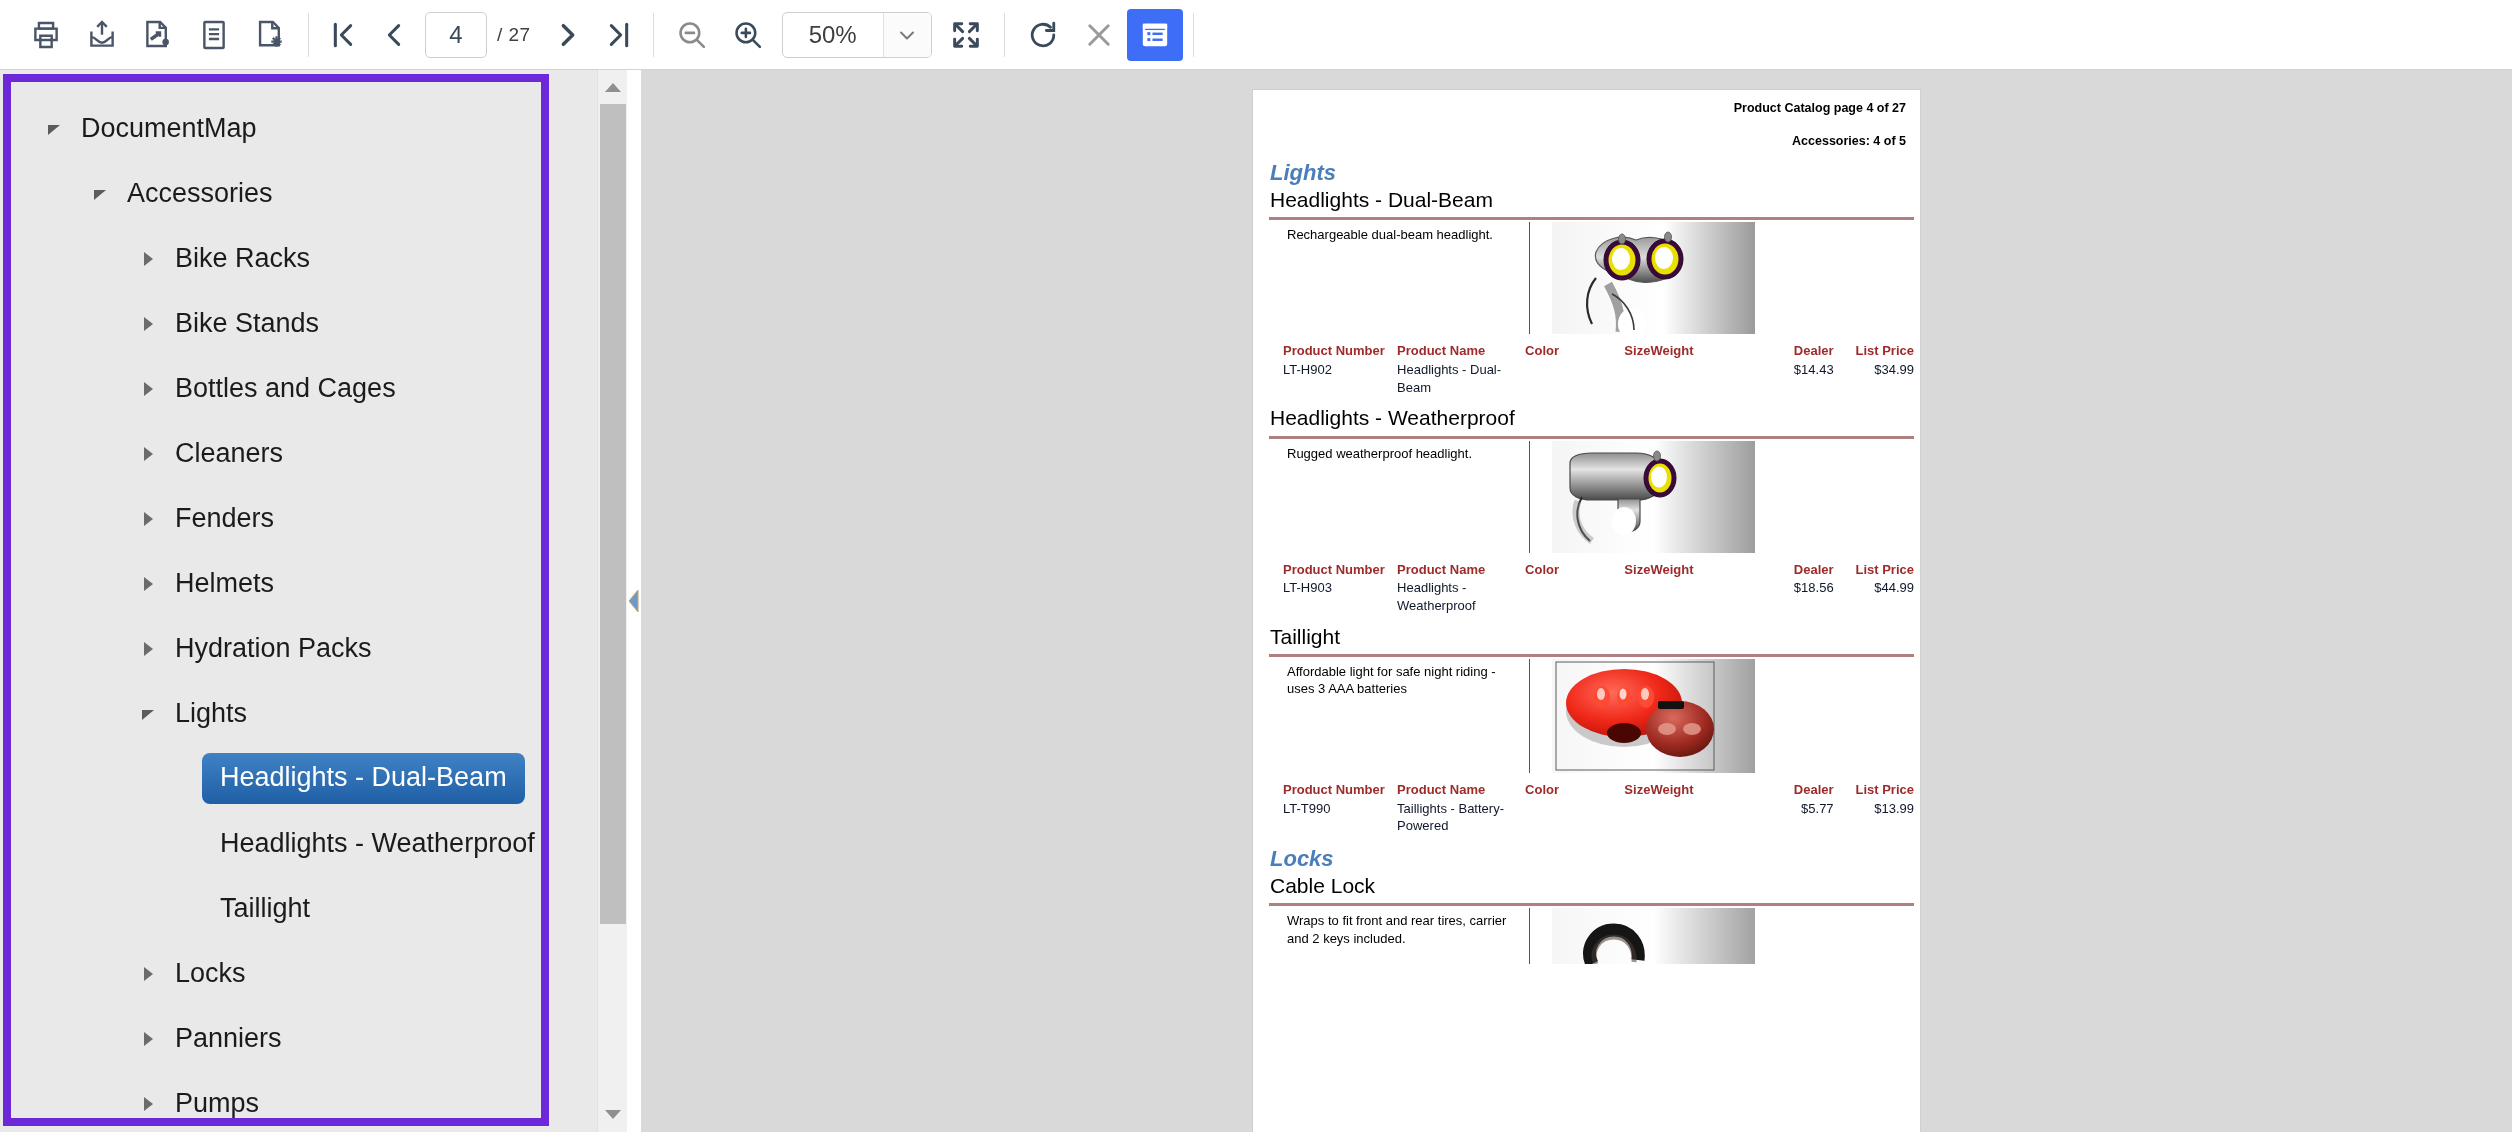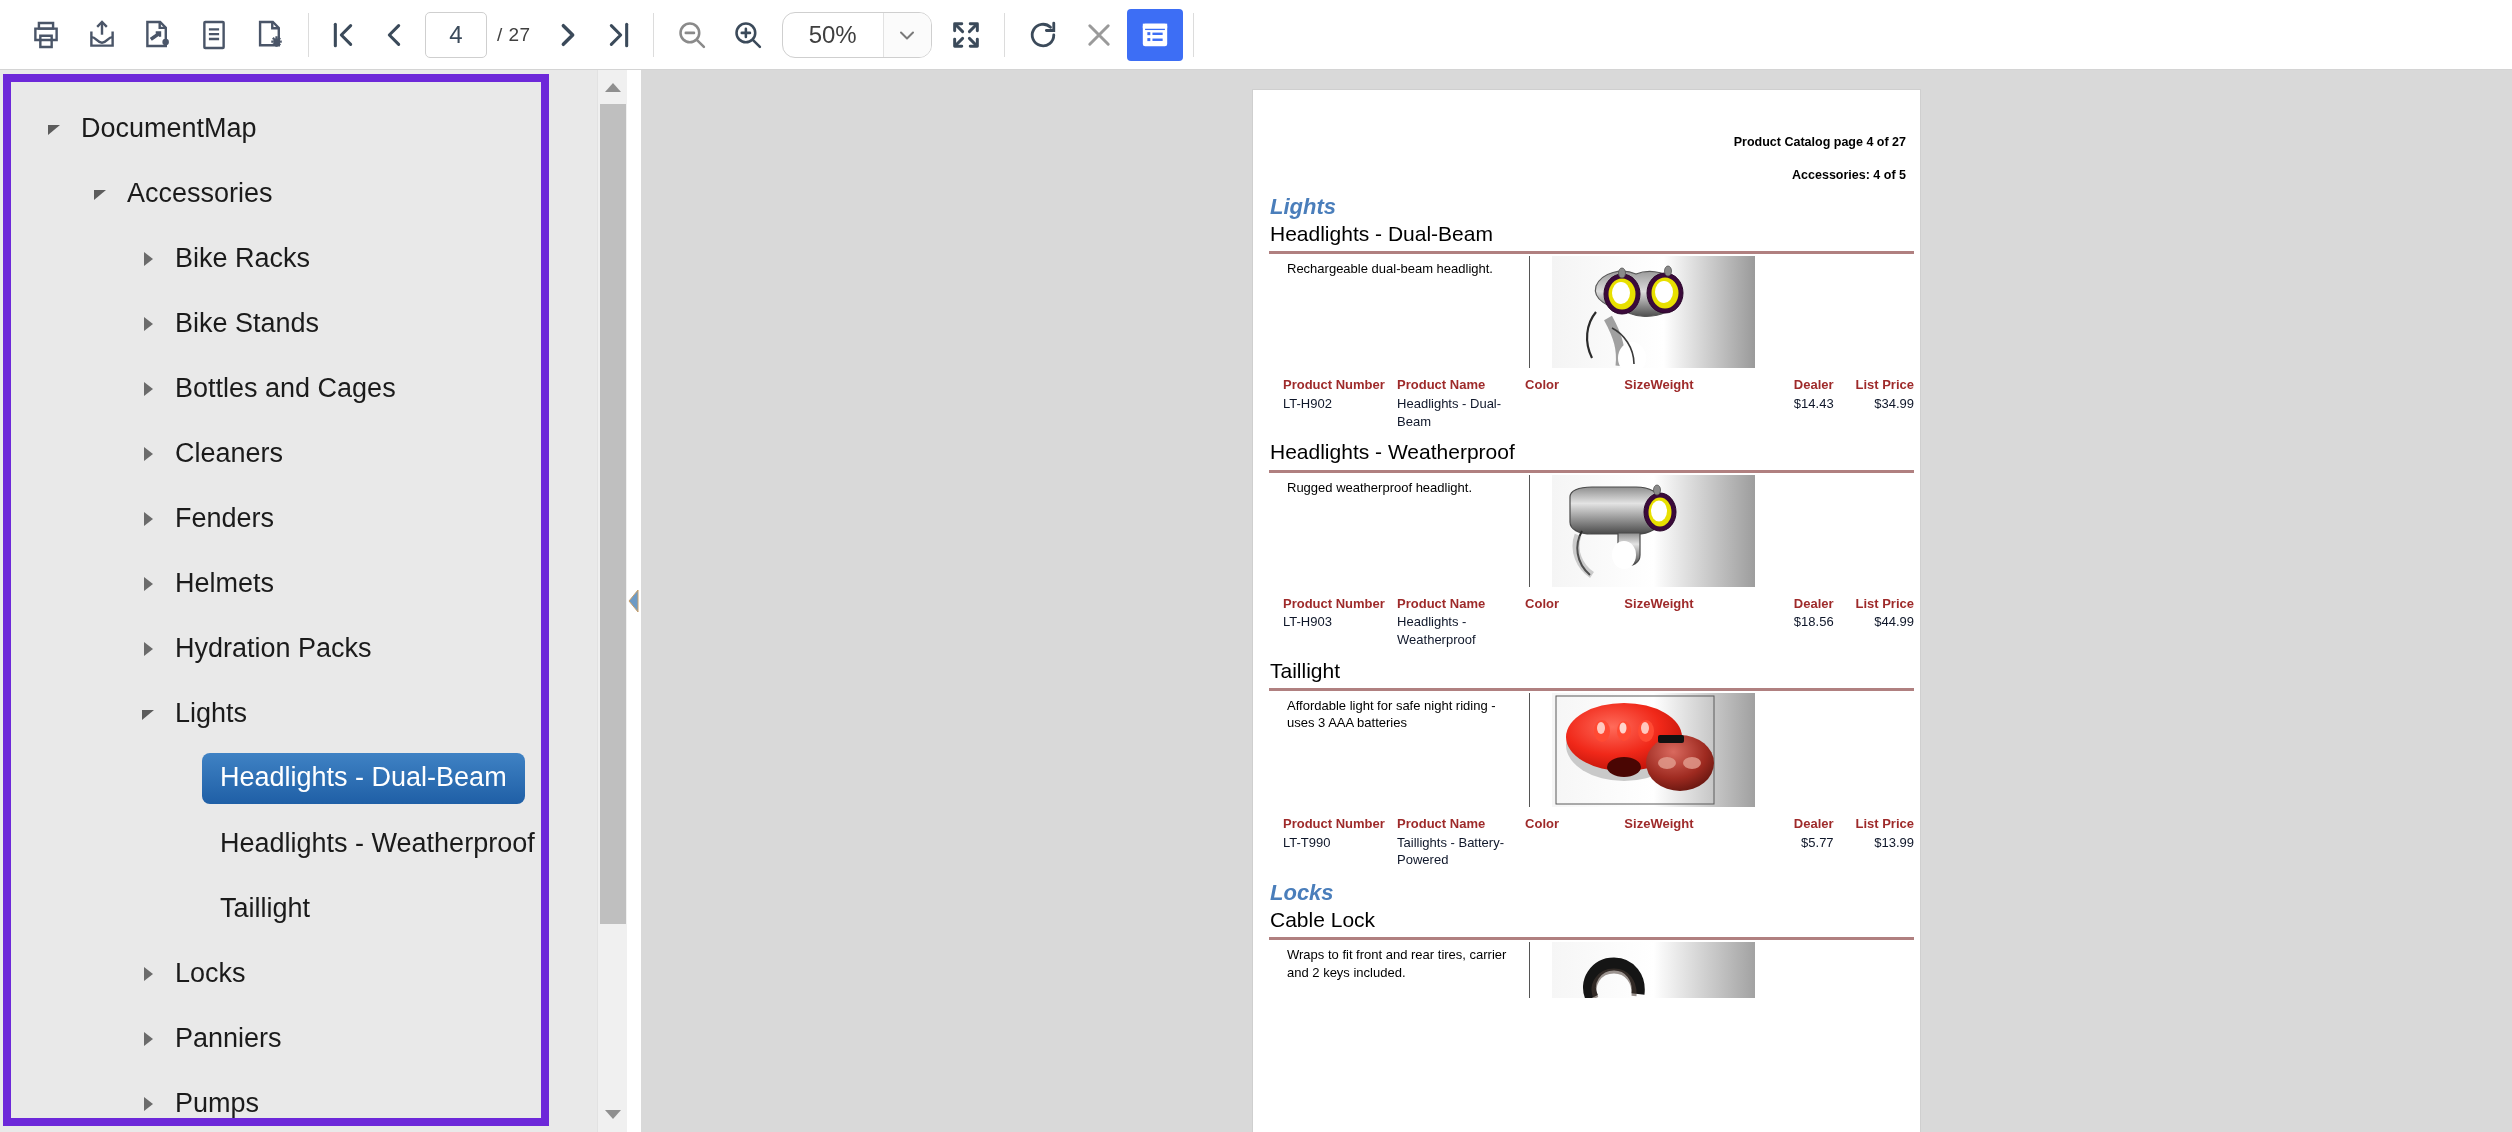--- a/index.html
+++ b/index.html
@@ -46,21 +46,21 @@
   #page-total {
     font-size: 19px; color: #3f3f3f; letter-spacing: 0.5px;
     margin: 0 12px 0 4px; white-space: nowrap;
     font-family: "Liberation Sans", sans-serif;
   }
 
   
   #zoom-select-wrap {
     display: flex; align-items: center;
     height: 46px; width: 150px;
-    border: 1px solid #cfcfcf; border-radius: 13px;
+    border: 1px solid #cfcfcf; border-radius: 5px;
     background: #ffffff; overflow: hidden;
     margin: 0 6px;
   }
   #zoom-value {
     flex: 1; text-align: center;
     font-size: 24px; color: #3f3f3f;
     font-family: "Liberation Sans", sans-serif;
   }
   #zoom-caret {
     width: 48px; height: 100%;
@@ -171,21 +171,20 @@
     box-shadow: 0 0 0 1px #cfcfcf;
     padding: 12px 14px 0 14px;
     font-family: "Liberation Sans", sans-serif;
   }
   .pg-head {
     text-align: right;
     font-size: 12.5px;
     font-weight: bold;
     color: #000000;
     line-height: 1.0;
-    margin-top: 34px;
   }
   .pg-head2 { margin-top: 20px; }
 
   .cat-title {
     font-size: 22px;
     font-style: italic;
     font-weight: bold;
     color: #4a7ebb;
     margin: 14px 0 2px 3px;
     line-height: 1.1;

